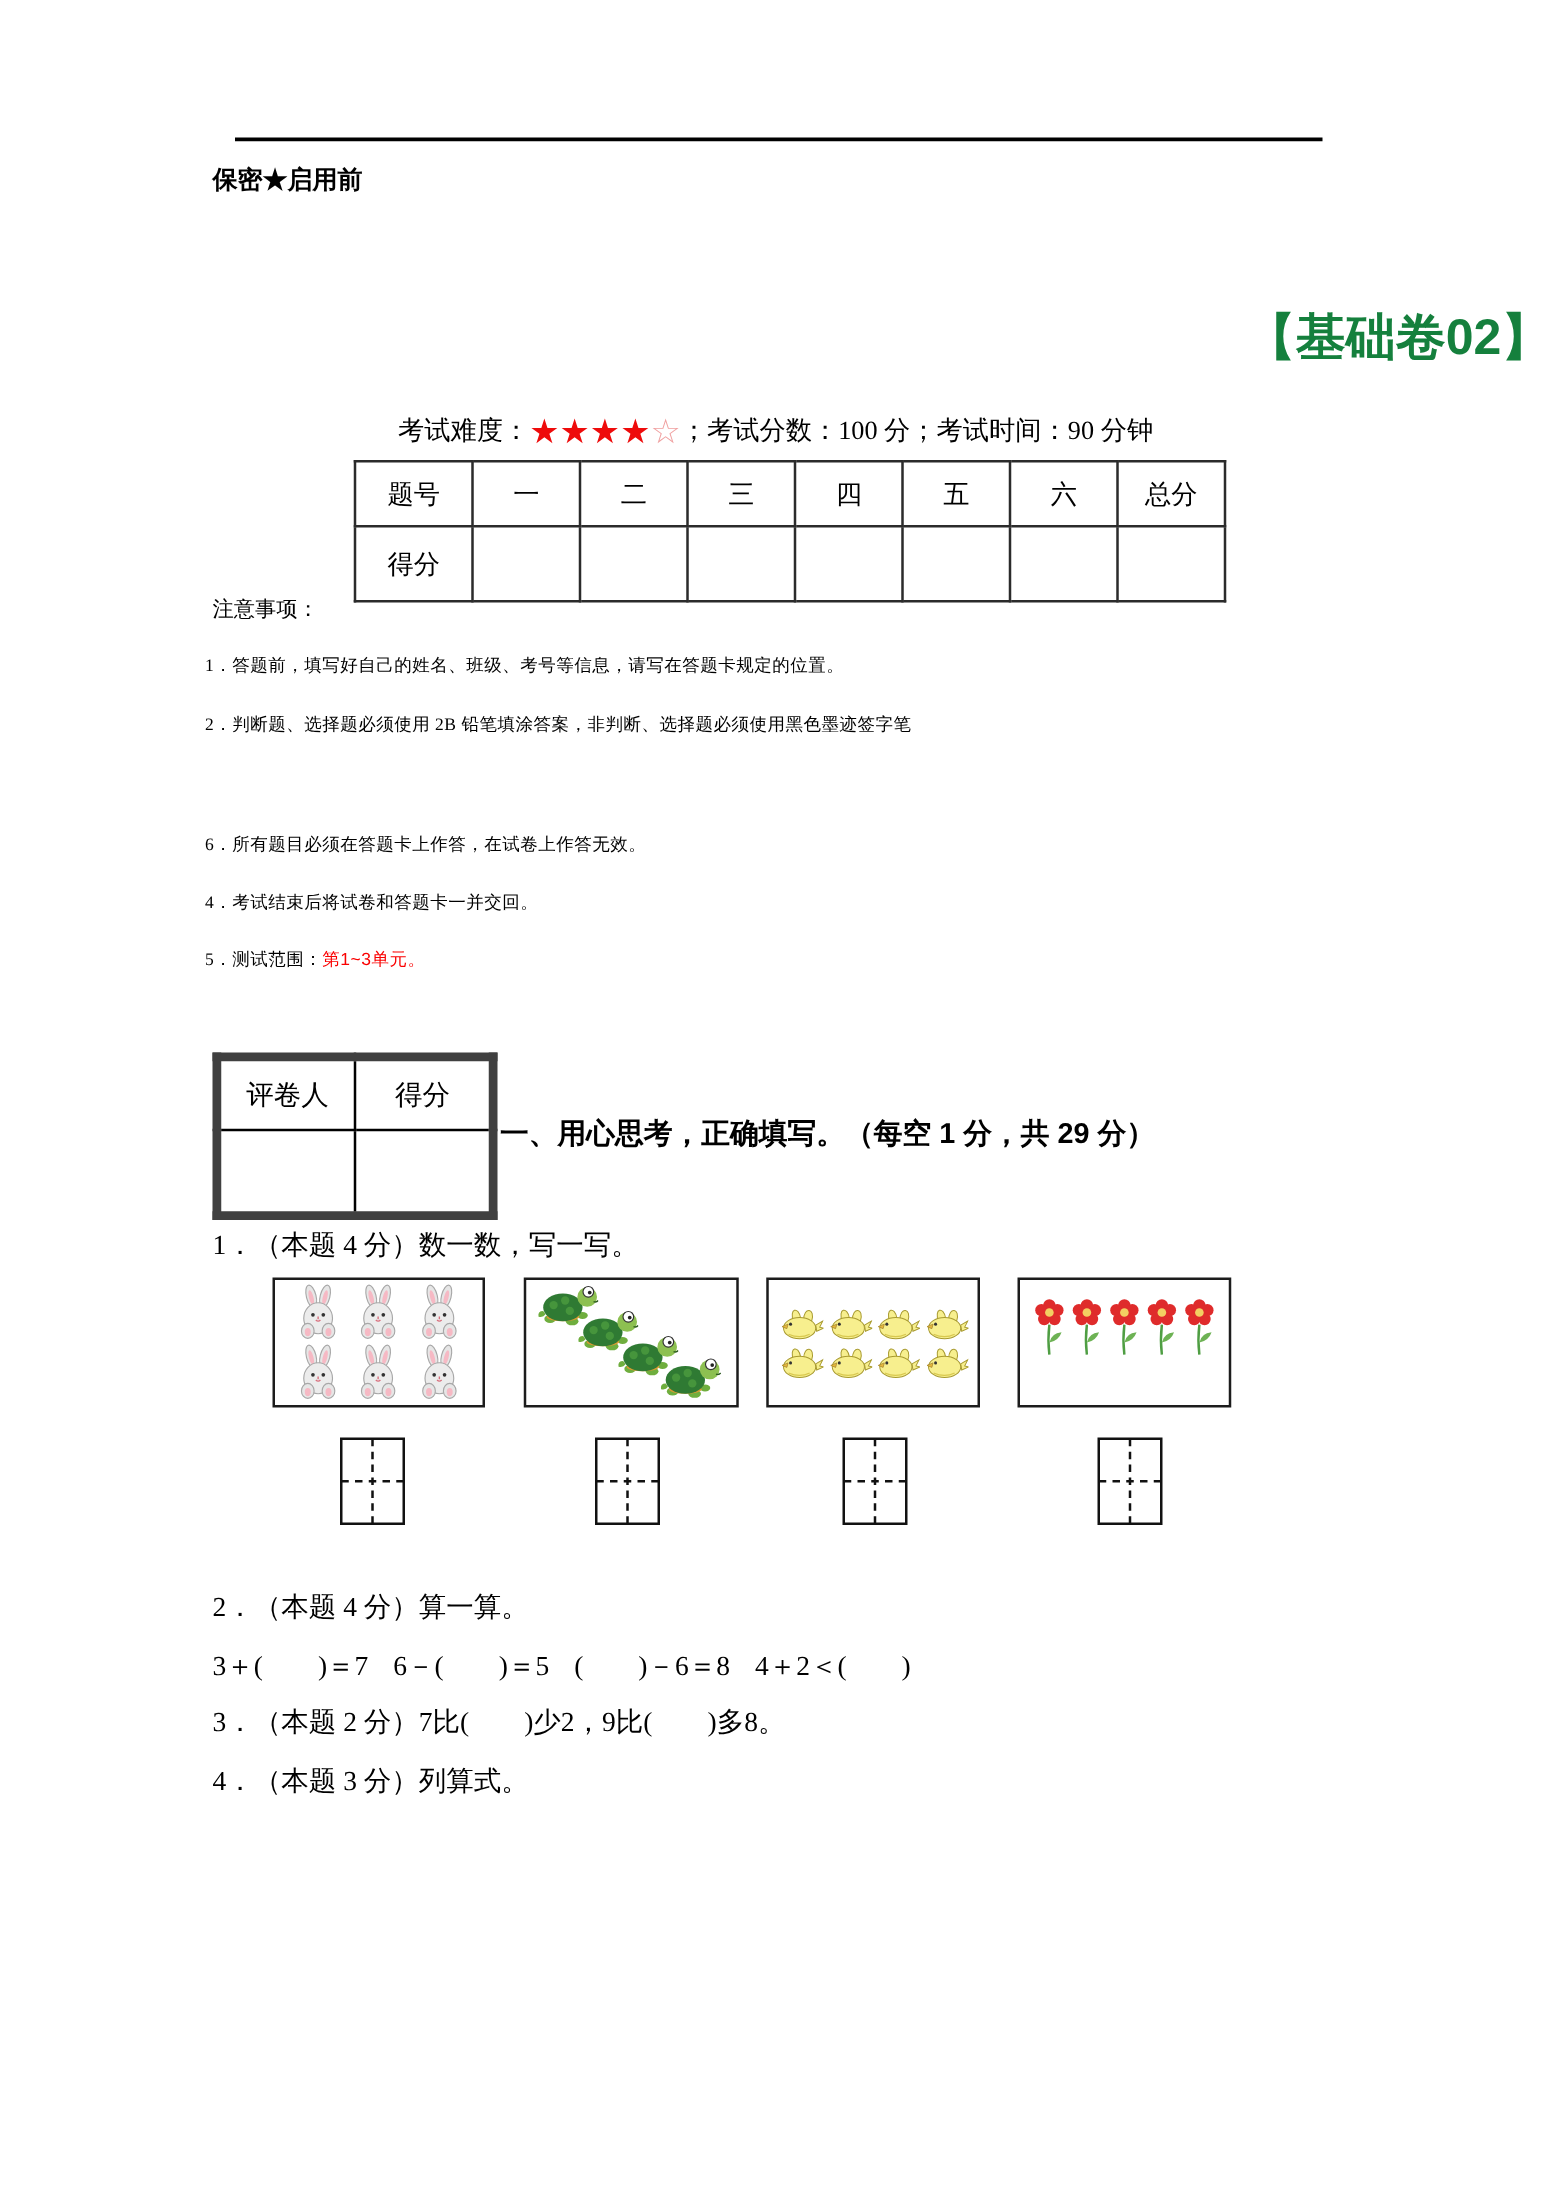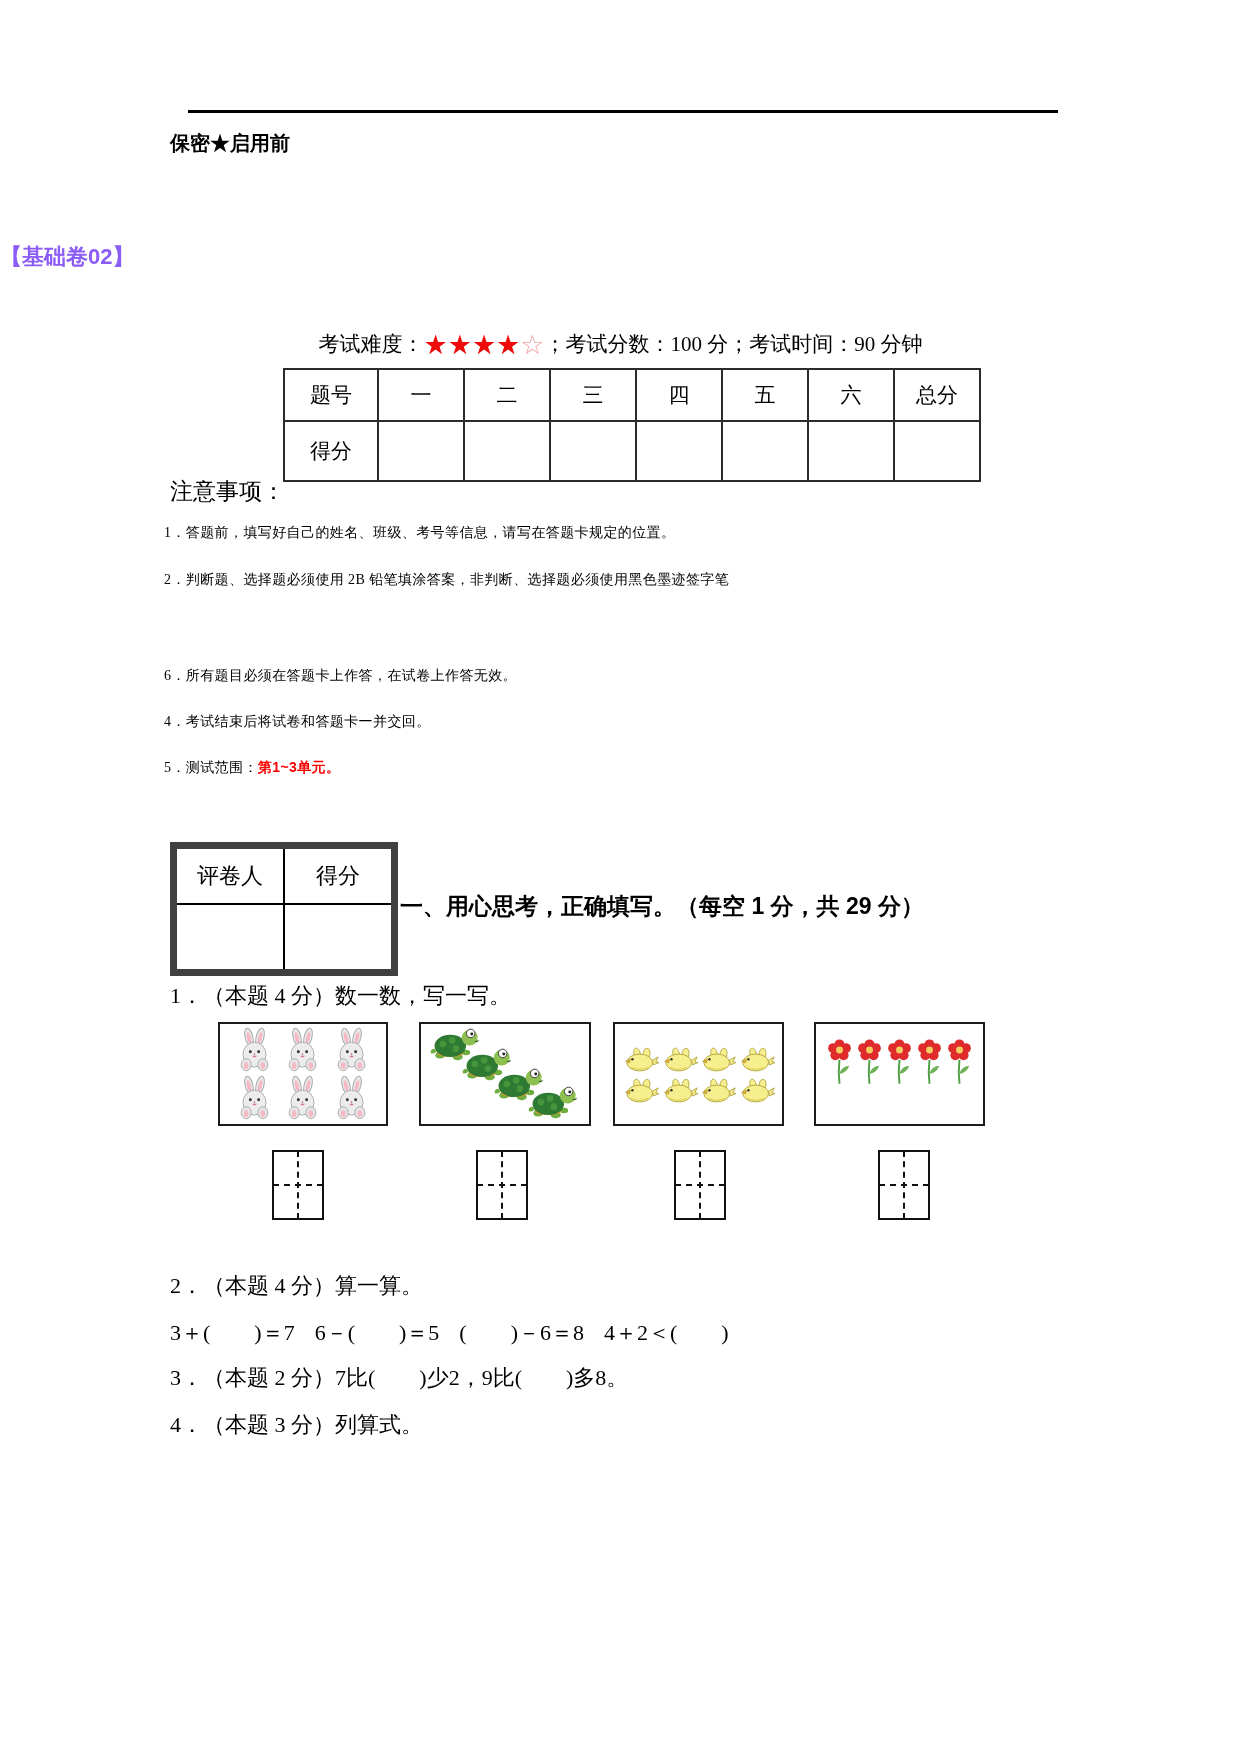--- a/index.html
+++ b/index.html
@@ -3,38 +3,38 @@
 <meta charset="utf-8">
 <style>
   html,body{margin:0;padding:0;background:#888;}
   .page{position:relative;width:1241px;height:1754px;margin:0 auto;background:#fff;
         color:#000;font-family:"Liberation Serif",serif;overflow:hidden;}
   .hrule{position:absolute;top:110px;left:188px;width:870px;border-top:3px solid #000;}
   .secrecy{position:absolute;top:130px;left:170px;
            font-family:"Liberation Sans",sans-serif;font-weight:bold;font-size:20px;}
   .title{position:absolute;top:166px;left:0;width:100%;text-align:center;
          font-family:"Liberation Sans",sans-serif;font-weight:bold;font-size:30px;letter-spacing:1px;}
-  .subtitle{position:absolute;top:242px;left:0;width:100%;text-align:left;
-            font-family:"Liberation Sans",sans-serif;font-weight:bold;font-size:22px;color:#8b5cf6;}
+  .subtitle{position:absolute;top:242px;left:0;width:100%;text-align:right;
+            font-family:"Liberation Sans",sans-serif;font-weight:bold;font-size:40px;color:#15803d;}
   .meta{position:absolute;top:330px;left:0;width:100%;text-align:center;font-size:21px;}
   .star{font-size:27px;line-height:1;vertical-align:-3px;letter-spacing:0px;}
   .star-filled{color:#ee0b0b;}
   .star-empty{color:#f0a0a0;}
 
   table.score{position:absolute;top:368px;left:283px;border-collapse:collapse;table-layout:fixed;}
   table.score td{border:2px solid #2b2b2b;text-align:center;font-size:21px;padding:0;}
   table.score tr.hd td{height:50px;}
   table.score tr.sc td{height:58px;}
   table.score td.c0{width:92px;}
   table.score td.cn{width:84px;}
 
-  .notes-title{position:absolute;left:170px;top:476px;font-size:23px;font-family:Liberation Mono, monospace;}
+  .notes-title{position:absolute;left:170px;top:476px;font-size:17px;font-family:Liberation Mono, monospace;}
   .note-line{position:absolute;left:164px;font-size:14px;letter-spacing:0.4px;}
   .nl1{top:524px;} .nl2{top:571px;} .nl3{top:620px;} .nl4{top:667px;} .nl5{top:713px;} .nl6{top:759px;}
-  .red-bold{color:#fa0000;font-weight:bold;font-family:"Liberation Sans",sans-serif;}
+  .red-bold{color:#fa0000;font-weight:normal;font-family:"Liberation Sans",sans-serif;}
 
   table.grader{position:absolute;top:842px;left:170px;border-collapse:collapse;border:7px solid #404040;}
   table.grader td{border:2px solid #000;width:106px;text-align:center;font-size:22px;padding:0;}
   table.grader tr.hd td{height:54px;}
   table.grader tr.bd td{height:64px;}
 
   .sec-heading{position:absolute;top:884px;left:400px;width:530px;
                font-family:"Liberation Sans",sans-serif;font-weight:bold;font-size:23px;line-height:1.95;}
 
   .q-label{position:absolute;left:170px;font-size:22px;}

